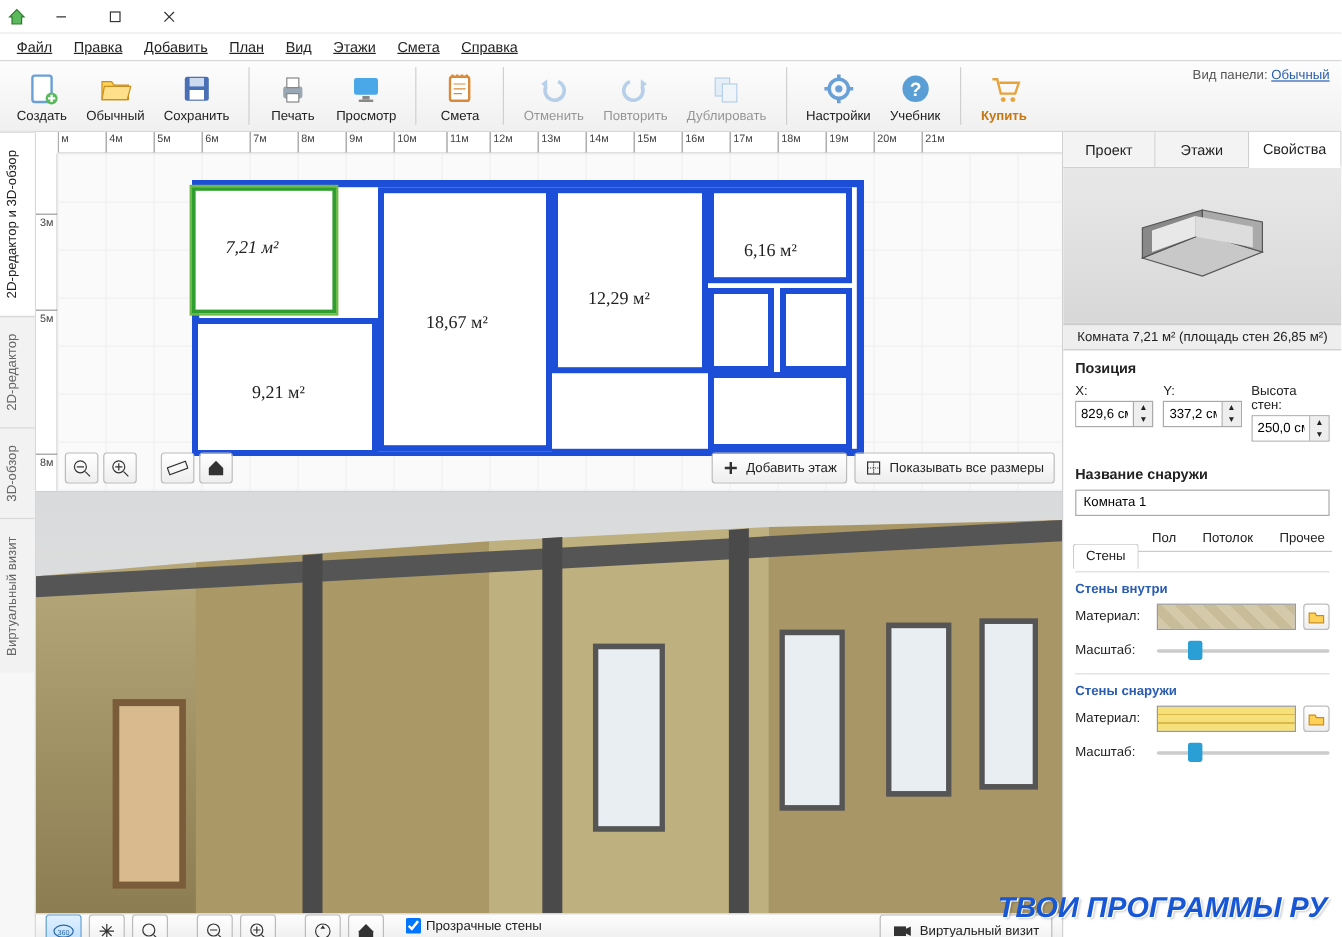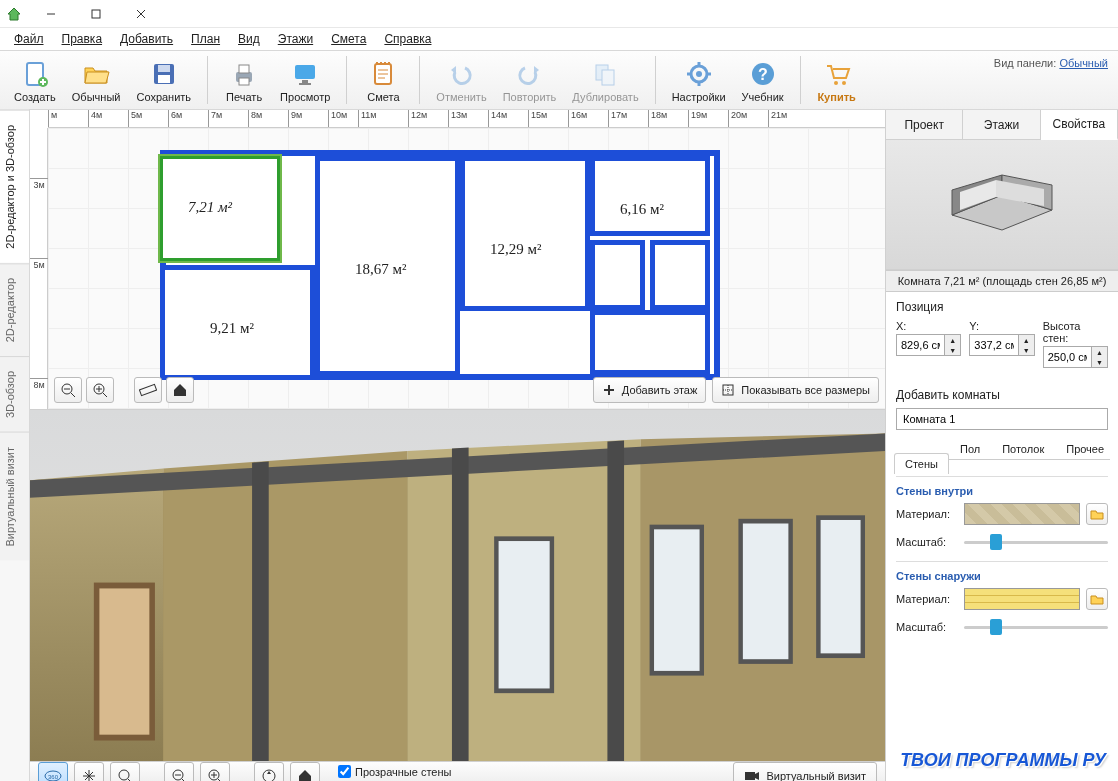--- a/index.html
+++ b/index.html
@@ -72,21 +72,21 @@
 
 
 .rightpanel { width: 233px; border-left: 1px solid #d0d0d0; background: #fff; display: flex; flex-direction: column; }
 .rtabs { display: flex; height: 30px; border-bottom: 1px solid #d0d0d0; }
 .rtab { flex: 1; display: flex; align-items: center; justify-content: center; font-size: 12px; background: #f3f3f3; border-right: 1px solid #d0d0d0; cursor: default; }
 .rtab.active { background: #fff; border-bottom: 2px solid #fff; margin-bottom: -1px; }
 .rcontent { flex: 1; overflow: auto; padding: 0; }
 .preview3d { height: 130px; background: linear-gradient(#e8e8e8,#d8d8d8); display: flex; align-items: center; justify-content: center; border-bottom: 1px solid #d0d0d0; }
 .room-title { background: #eee; border-top: 1px solid #ccc; border-bottom: 1px solid #ccc; padding: 4px 8px; font-size: 11px; font-weight: normal; text-align: center; }
 .section { padding: 8px 10px; }
-.section h4 { font-size: 12px; font-weight: normal; margin-bottom: 6px; }
+.section h4 { font-size: 12px; font-weight: bold; margin-bottom: 6px; }
 .pos-row { display: flex; gap: 8px; margin-bottom: 4px; }
 .pos-col { flex: 1; }
 .pos-col label { font-size: 11px; display: block; margin-bottom: 2px; }
 .spin { display: flex; border: 1px solid #aaa; height: 22px; }
 .spin input { flex: 1; border: none; padding: 0 4px; font-size: 11px; width: 100%; }
 .spin .spbtns { width: 16px; display: flex; flex-direction: column; border-left: 1px solid #aaa; }
 .spin .spb { flex: 1; display: flex; align-items: center; justify-content: center; background: #eee; font-size: 7px; }
 .name-input { width: 100%; border: 1px solid #aaa; height: 22px; padding: 0 6px; font-size: 11px; }
 
 .subtabs { display: flex; border-bottom: 1px solid #ccc; margin: 0 8px; }
@@ -98,21 +98,21 @@
 .mat-row { display: flex; align-items: center; gap: 6px; margin-bottom: 6px; font-size: 11px; }
 .mat-row .mlabel { width: 62px; }
 .swatch { flex: 1; height: 22px; border: 1px solid #999; }
 .swatch.inner { background: repeating-linear-gradient(45deg,#d4c9a8,#d4c9a8 8px,#c9bd99 8px,#c9bd99 16px); }
 .swatch.outer { background: repeating-linear-gradient(0deg,#f5e07a 0,#f5e07a 6px,#d8b94a 6px,#d8b94a 7px); }
 .folder-btn { width: 22px; height: 22px; border: 1px solid #bbb; border-radius: 3px; background: linear-gradient(#fff,#eee); display: flex; align-items: center; justify-content: center; }
 .slider { flex: 1; height: 22px; position: relative; }
 .slider .track { position: absolute; left: 0; right: 0; top: 10px; height: 3px; background: #ccc; border-radius: 2px; }
 .slider .thumb { position: absolute; top: 3px; width: 12px; height: 16px; background: #2a9fd6; border-radius: 2px; }
 
-.watermark { position: absolute; right: 12px; bottom: 10px; font-size: 18px; font-weight: bold; font-style: italic; color: #1757d6; text-shadow: 1px 1px 0 #fff, 2px 2px 2px rgba(0,0,0,.2); pointer-events:none;}
+.watermark { position: absolute; right: 12px; bottom: 10px; font-size: 24px; font-weight: bold; font-style: italic; color: #1757d6; text-shadow: 1px 1px 0 #fff, 2px 2px 2px rgba(0,0,0,.2); pointer-events:none;}
 </style>
 </head>
 <body>
 
 <div class="titlebar">
   <span class="app-icon">
     <svg viewBox="0 0 16 16">
         <path d="M2 8 L8 2 L14 8 L12 8 L12 14 L4 14 L4 8 Z" fill="#5cb85c" stroke="#2d7a2d"></path>
       </svg>
   </span>
@@ -305,21 +305,21 @@
     <div class="plan-wrap">
       <div class="ruler">
         <div class="tick" style="left:0px">м</div>
         <div class="tick" style="left:40px">4м</div>
         <div class="tick" style="left:80px">5м</div>
         <div class="tick" style="left:120px">6м</div>
         <div class="tick" style="left:160px">7м</div>
         <div class="tick" style="left:200px">8м</div>
         <div class="tick" style="left:240px">9м</div>
         <div class="tick" style="left:280px">10м</div>
-        <div class="tick" style="left:310px">11м</div>
+        <div class="tick" style="left:324px">11м</div>
         <div class="tick" style="left:360px">12м</div>
         <div class="tick" style="left:400px">13м</div>
         <div class="tick" style="left:440px">14м</div>
         <div class="tick" style="left:480px">15м</div>
         <div class="tick" style="left:520px">16м</div>
         <div class="tick" style="left:560px">17м</div>
         <div class="tick" style="left:600px">18м</div>
         <div class="tick" style="left:640px">19м</div>
         <div class="tick" style="left:680px">20м</div>
         <div class="tick" style="left:720px">21м</div>
@@ -532,21 +532,21 @@
                 <input value="250,0 см" style="">
                 <div class="spbtns">
                   <div class="spb">▲</div>
                   <div class="spb">▼</div>
                 </div>
               </div>
             </div>
         </div>
       </div>
       <div class="section">
-        <h4>Добавить комнаты</h4>
+        <h4>Название снаружи</h4>
         <input class="name-input" value="Комната 1" style="">
       </div>
       <div class="subtabs">
         <div class="subtab active">Стены</div>
         <div class="subtab">Пол</div>
         <div class="subtab">Потолок</div>
         <div class="subtab">Прочее</div>
       </div>
       <div class="section">
         <div class="wall-grp">

